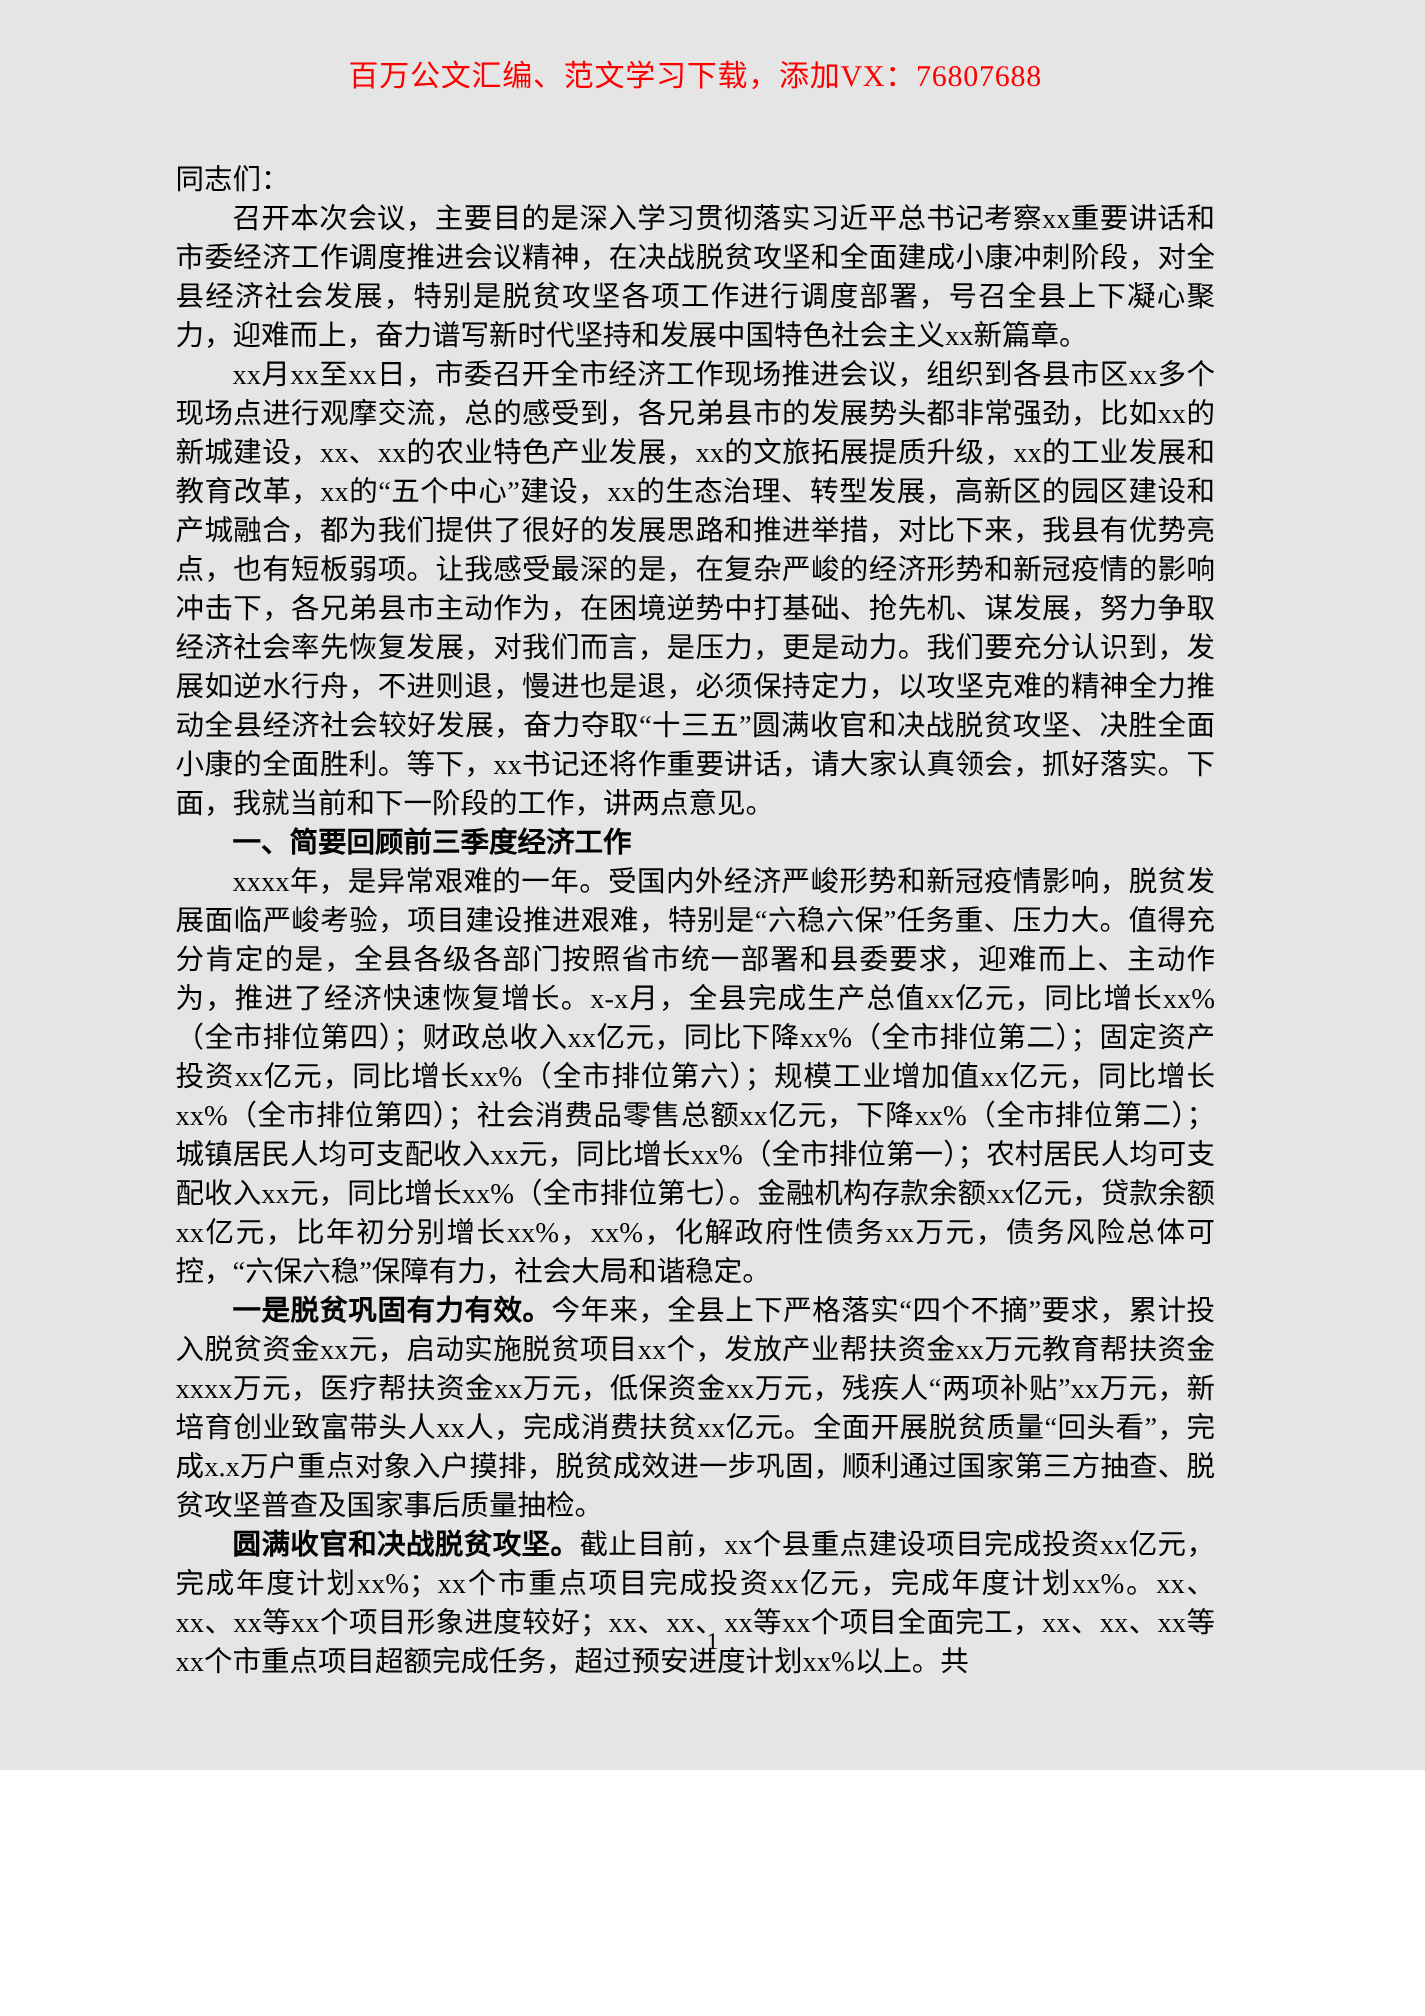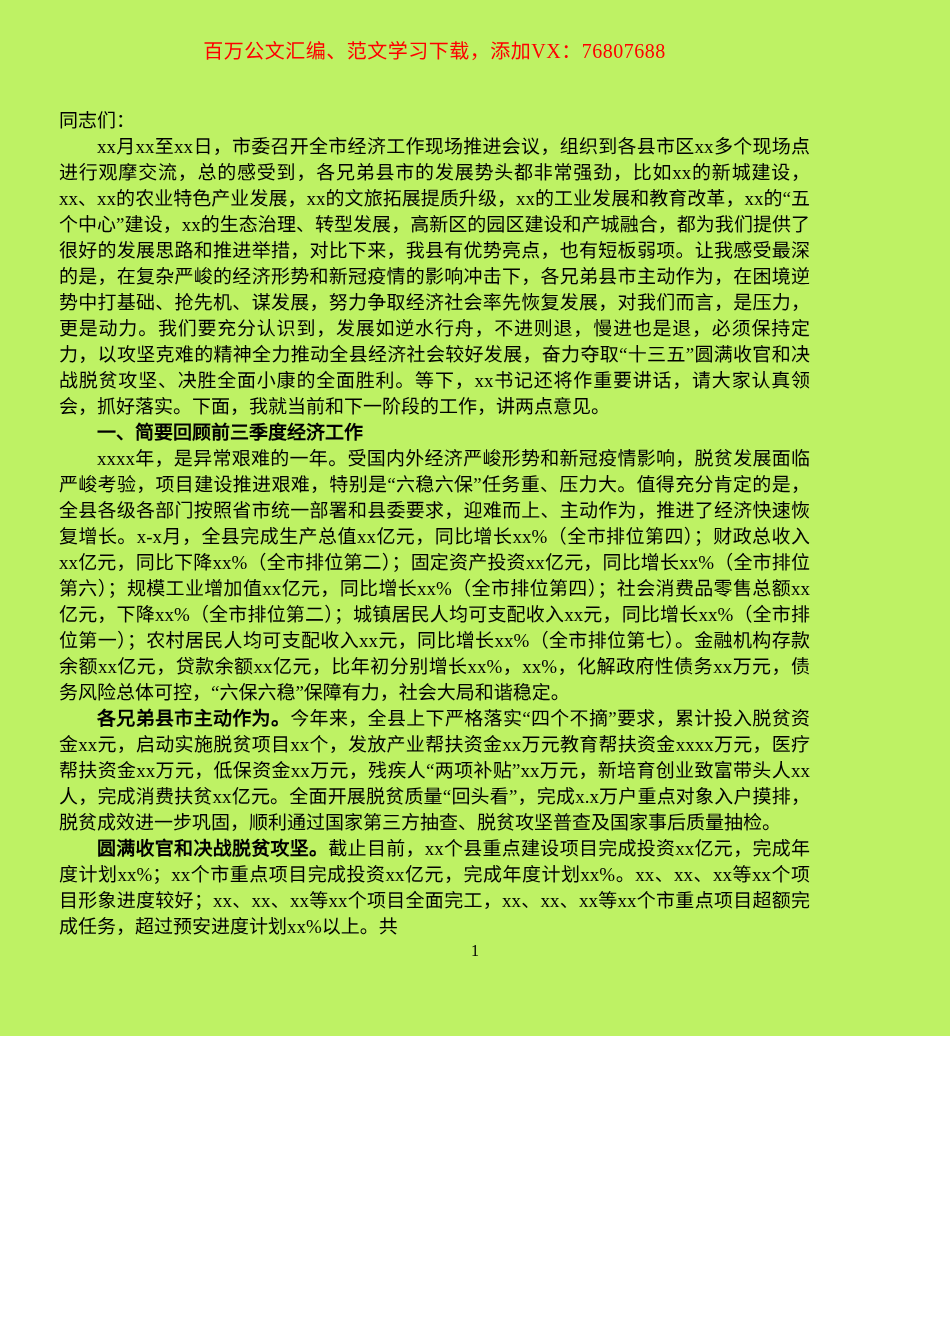--- a/index.html
+++ b/index.html
@@ -3,24 +3,24 @@
 <meta charset="utf-8">
 <style>
   html, body {
     margin: 0;
     padding: 0;
     background: #ffffff;
   }
   .page {
     position: relative;
     width: 950px;
-    height: 1036px;
-    background: #bef264;
+    height: 1180px;
+    background: #e5e5e5;
     box-sizing: border-box;
-    padding: 38px 140px 0 59px;
+    padding: 38px 140px 0 117px;
     font-family: "Liberation Serif", "DejaVu Serif", serif;
     color: #000000;
     overflow: hidden;
   }
   .doc-header {
     text-align: center;
     color: #fe0000;
     font-size: 20px;
     line-height: 26px;
     margin: 0 0 22px 0;
@@ -61,28 +61,29 @@
 <div class="page">
 
   <header class="doc-header">
     <span>百万公文汇编、范文学习下载，添加VX：76807688</span>
   </header>
 
   <main class="doc-body">
 
     <p class="para salutation">同志们：</p>
 
+    <p class="para"><b class="lead"></b><span>召开本次会议，主要目的是深入学习贯彻落实习近平总书记考察xx重要讲话和市委经济工作调度推进会议精神，在决战脱贫攻坚和全面建成小康冲刺阶段，对全县经济社会发展，特别是脱贫攻坚各项工作进行调度部署，号召全县上下凝心聚力，迎难而上，奋力谱写新时代坚持和发展中国特色社会主义xx新篇章。</span></p>
 
     <p class="para"><b class="lead"></b><span>xx月xx至xx日，市委召开全市经济工作现场推进会议，组织到各县市区xx多个现场点进行观摩交流，总的感受到，各兄弟县市的发展势头都非常强劲，比如xx的新城建设，xx、xx的农业特色产业发展，xx的文旅拓展提质升级，xx的工业发展和教育改革，xx的“五个中心”建设，xx的生态治理、转型发展，高新区的园区建设和产城融合，都为我们提供了很好的发展思路和推进举措，对比下来，我县有优势亮点，也有短板弱项。让我感受最深的是，在复杂严峻的经济形势和新冠疫情的影响冲击下，各兄弟县市主动作为，在困境逆势中打基础、抢先机、谋发展，努力争取经济社会率先恢复发展，对我们而言，是压力，更是动力。我们要充分认识到，发展如逆水行舟，不进则退，慢进也是退，必须保持定力，以攻坚克难的精神全力推动全县经济社会较好发展，奋力夺取“十三五”圆满收官和决战脱贫攻坚、决胜全面小康的全面胜利。等下，xx书记还将作重要讲话，请大家认真领会，抓好落实。下面，我就当前和下一阶段的工作，讲两点意见。</span></p>
 
     <p class="para"><b class="lead">一、简要回顾前三季度经济工作</b><span></span></p>
 
     <p class="para"><b class="lead"></b><span>xxxx年，是异常艰难的一年。受国内外经济严峻形势和新冠疫情影响，脱贫发展面临严峻考验，项目建设推进艰难，特别是“六稳六保”任务重、压力大。值得充分肯定的是，全县各级各部门按照省市统一部署和县委要求，迎难而上、主动作为，推进了经济快速恢复增长。x-x月，全县完成生产总值xx亿元，同比增长xx%（全市排位第四）；财政总收入xx亿元，同比下降xx%（全市排位第二）；固定资产投资xx亿元，同比增长xx%（全市排位第六）；规模工业增加值xx亿元，同比增长xx%（全市排位第四）；社会消费品零售总额xx亿元，下降xx%（全市排位第二）；城镇居民人均可支配收入xx元，同比增长xx%（全市排位第一）；农村居民人均可支配收入xx元，同比增长xx%（全市排位第七）。金融机构存款余额xx亿元，贷款余额xx亿元，比年初分别增长xx%，xx%，化解政府性债务xx万元，债务风险总体可控，“六保六稳”保障有力，社会大局和谐稳定。</span></p>
 
-    <p class="para"><b class="lead">各兄弟县市主动作为。</b><span>今年来，全县上下严格落实“四个不摘”要求，累计投入脱贫资金xx元，启动实施脱贫项目xx个，发放产业帮扶资金xx万元教育帮扶资金xxxx万元，医疗帮扶资金xx万元，低保资金xx万元，残疾人“两项补贴”xx万元，新培育创业致富带头人xx人，完成消费扶贫xx亿元。全面开展脱贫质量“回头看”，完成x.x万户重点对象入户摸排，脱贫成效进一步巩固，顺利通过国家第三方抽查、脱贫攻坚普查及国家事后质量抽检。</span></p>
+    <p class="para"><b class="lead">一是脱贫巩固有力有效。</b><span>今年来，全县上下严格落实“四个不摘”要求，累计投入脱贫资金xx元，启动实施脱贫项目xx个，发放产业帮扶资金xx万元教育帮扶资金xxxx万元，医疗帮扶资金xx万元，低保资金xx万元，残疾人“两项补贴”xx万元，新培育创业致富带头人xx人，完成消费扶贫xx亿元。全面开展脱贫质量“回头看”，完成x.x万户重点对象入户摸排，脱贫成效进一步巩固，顺利通过国家第三方抽查、脱贫攻坚普查及国家事后质量抽检。</span></p>
 
     <p class="para"><b class="lead">圆满收官和决战脱贫攻坚。</b><span>截止目前，xx个县重点建设项目完成投资xx亿元，完成年度计划xx%；xx个市重点项目完成投资xx亿元，完成年度计划xx%。xx、xx、xx等xx个项目形象进度较好；xx、xx、xx等xx个项目全面完工，xx、xx、xx等xx个市重点项目超额完成任务，超过预安进度计划xx%以上。共</span></p>
 
   </main>
 
   <footer class="doc-footer">
     <span>1</span>
   </footer>
 
 </div>

